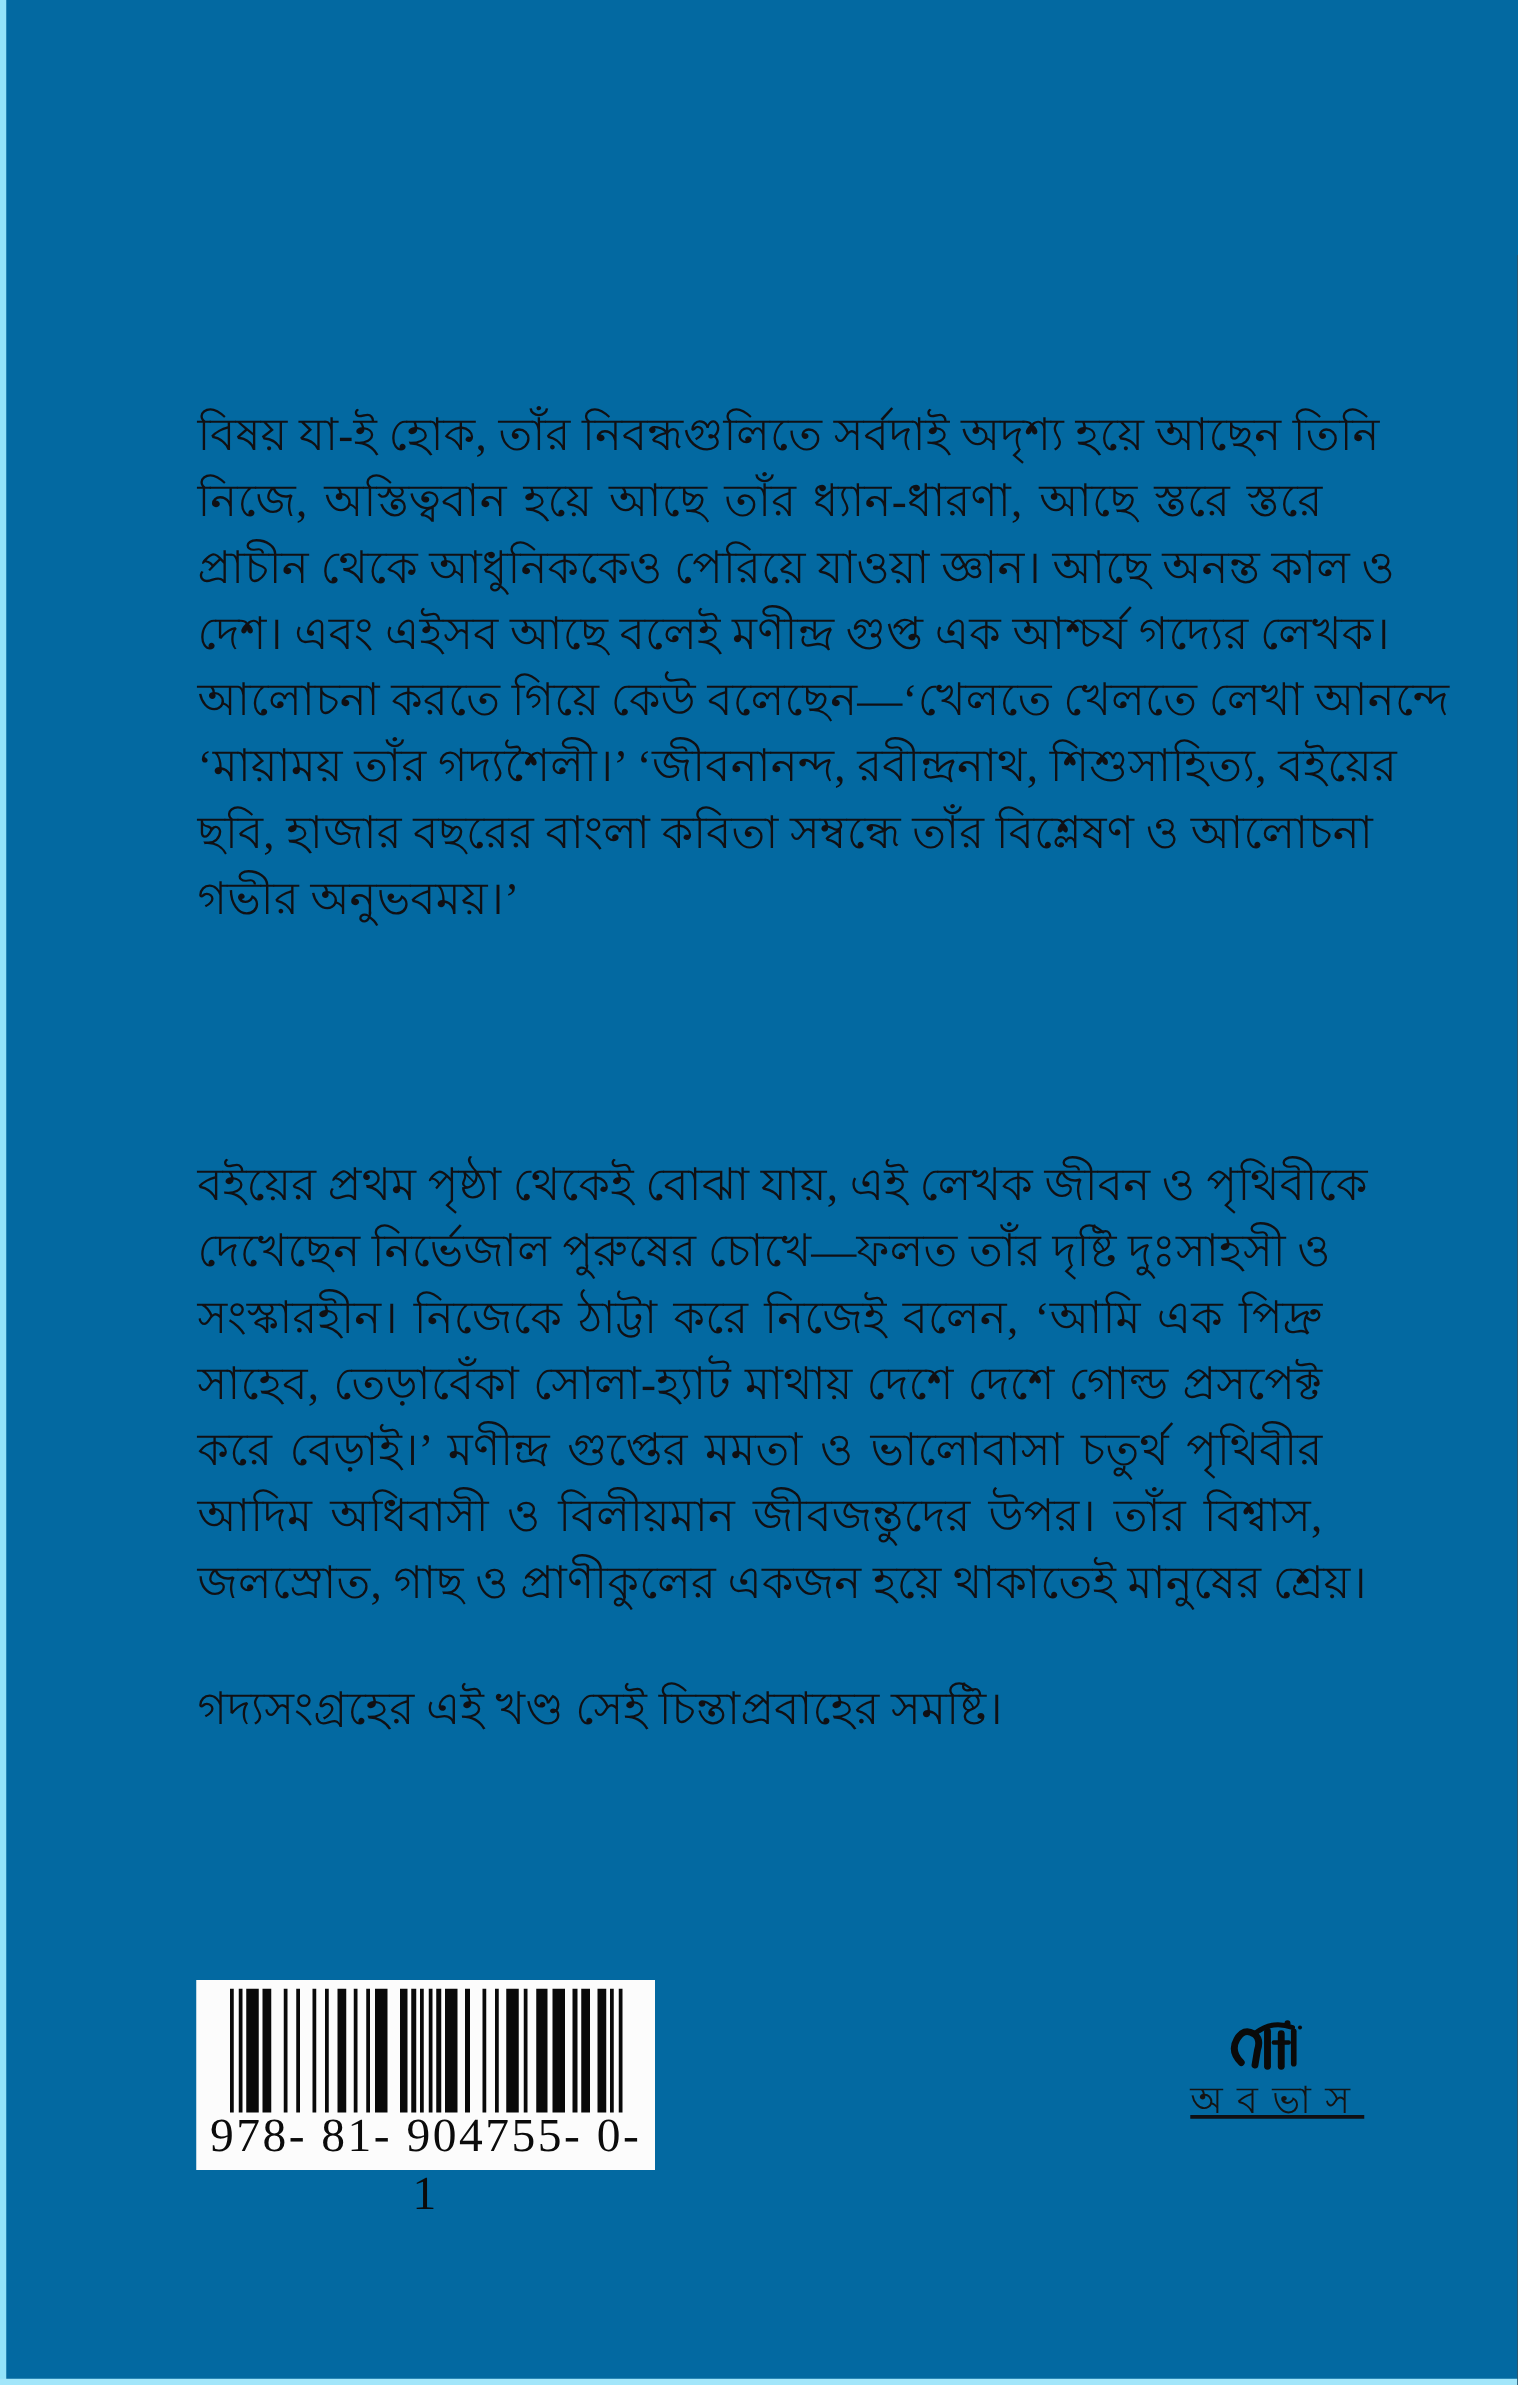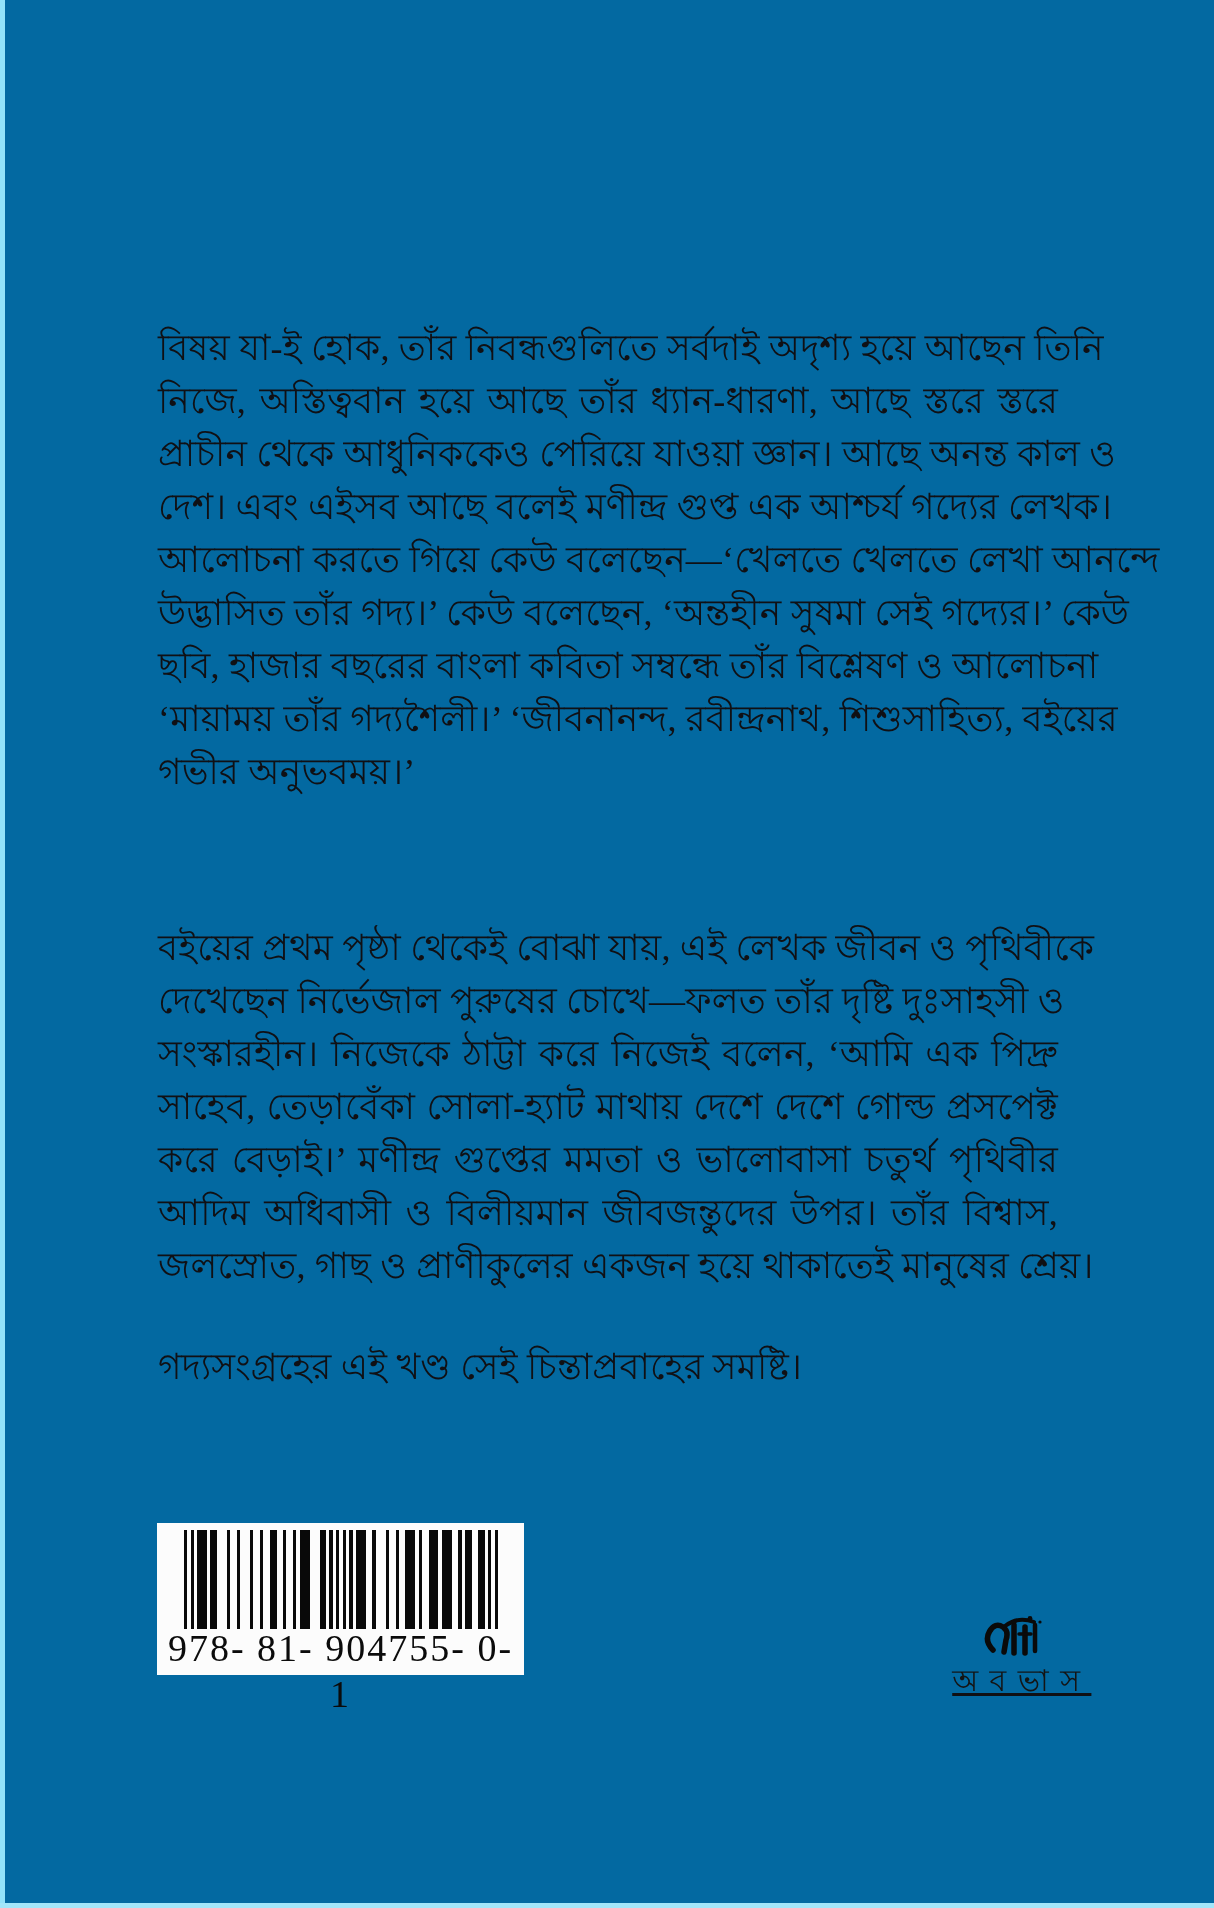--- a/index.html
+++ b/index.html
@@ -22,21 +22,21 @@
     height:53px;line-height:53px;
     font-size:36px;
     text-align:justify;
     text-align-last:justify;
     white-space:nowrap;
     letter-spacing:0.2px;
   }
   .line.align-left{text-align:left;text-align-last:left;white-space:normal;}
 
   .barcode-panel{
-    position:absolute;left:157px;top:1523px;
+    position:absolute;left:157px;top:1584px;
     width:367px;height:152px;
     background:#fcfcfc;
   }
   .barcode-bars{
     position:absolute;left:27px;top:7px;
     width:314px;height:99px;
   }
   .barcode-bars .bar{
     position:absolute;top:0;bottom:0;background:#090909;
   }
@@ -70,23 +70,22 @@
 <div class="page">
   <div class="edge-left"></div>
   <div class="edge-bottom"></div>
 
   <div class="text-block para1">
     <div class="line">বিষয় যা-ই হোক, তাঁর নিবন্ধগুলিতে সর্বদাই অদৃশ্য হয়ে আছেন তিনি</div>
     <div class="line">নিজে, অস্তিত্ববান হয়ে আছে তাঁর ধ্যান-ধারণা, আছে স্তরে স্তরে</div>
     <div class="line">প্রাচীন থেকে আধুনিককেও পেরিয়ে যাওয়া জ্ঞান। আছে অনন্ত কাল ও</div>
     <div class="line">দেশ। এবং এইসব আছে বলেই মণীন্দ্র গুপ্ত এক আশ্চর্য গদ্যের লেখক।</div>
     <div class="line">আলোচনা করতে গিয়ে কেউ বলেছেন—‘খেলতে খেলতে লেখা আনন্দে</div>
-    <div class="line">উদ্ভাসিত তাঁর গদ্য।’ কেউ বলেছেন, ‘অন্তহীন সুষমা সেই গদ্যের।’ কেউ</div>
+    <div class="line">‘মায়াময় তাঁর গদ্যশৈলী।’ ‘জীবনানন্দ, রবীন্দ্রনাথ, শিশুসাহিত্য, বইয়ের</div>
     <div class="line">ছবি, হাজার বছরের বাংলা কবিতা সম্বন্ধে তাঁর বিশ্লেষণ ও আলোচনা</div>
-    <div class="line">‘মায়াময় তাঁর গদ্যশৈলী।’ ‘জীবনানন্দ, রবীন্দ্রনাথ, শিশুসাহিত্য, বইয়ের</div>
     <div class="line align-left">গভীর অনুভবময়।’</div>
   </div>
 
   <div class="text-block para2">
     <div class="line">বইয়ের প্রথম পৃষ্ঠা থেকেই বোঝা যায়, এই লেখক জীবন ও পৃথিবীকে</div>
     <div class="line">দেখেছেন নির্ভেজাল পুরুষের চোখে—ফলত তাঁর দৃষ্টি দুঃসাহসী ও</div>
     <div class="line">সংস্কারহীন। নিজেকে ঠাট্টা করে নিজেই বলেন, ‘আমি এক পিদ্রু</div>
     <div class="line">সাহেব, তেড়াবেঁকা সোলা-হ্যাট মাথায় দেশে দেশে গোল্ড প্রসপেক্ট</div>
     <div class="line">করে বেড়াই।’ মণীন্দ্র গুপ্তের মমতা ও ভালোবাসা চতুর্থ পৃথিবীর</div>
     <div class="line">আদিম অধিবাসী ও বিলীয়মান জীবজন্তুদের উপর। তাঁর বিশ্বাস,</div>

